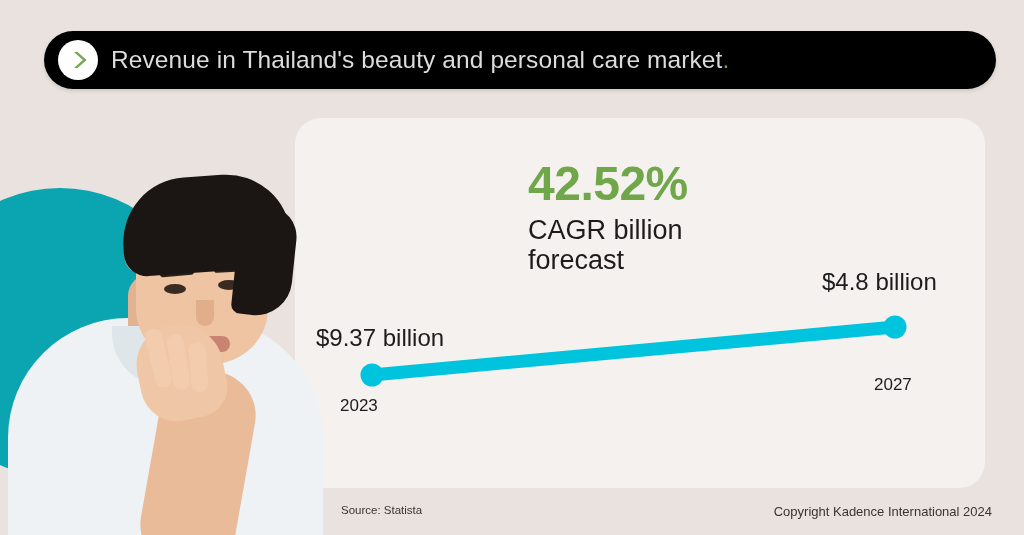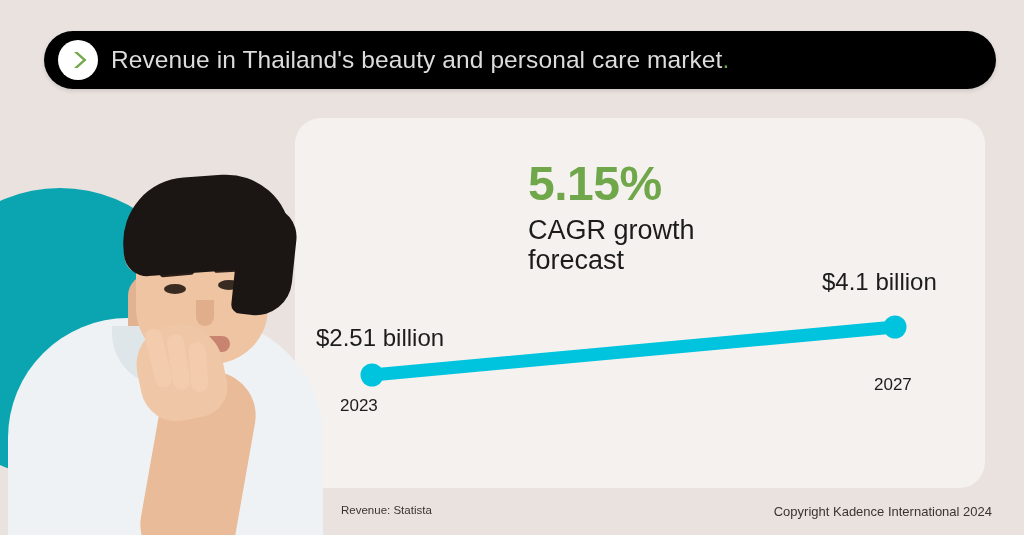--- a/index.html
+++ b/index.html
@@ -309,31 +309,31 @@
     <div class="p-hair"></div>
     <div class="p-hair2"></div>
     <div class="p-arm"></div>
     <div class="p-hand"></div>
     <div class="p-finger1"></div>
     <div class="p-finger2"></div>
     <div class="p-finger3"></div>
   </div>
 
   <div class="cagr">
-    <div class="cagr-pct">5.15%</div>
-    <div class="cagr-label">CAGR growth forecast</div>
+    <div class="cagr-pct">42.52%</div>
+    <div class="cagr-label">CAGR billion forecast</div>
   </div>
 
   <svg class="chart-svg" width="690" height="370">
     <line id="trend-line" x1="77" y1="257" x2="600" y2="209" stroke="#00c4de" stroke-width="13" stroke-linecap="round"></line>
     <circle id="point-0" cx="77" cy="257" r="11.5" fill="#00c4de"></circle>
     <circle id="point-1" cx="600" cy="209" r="11.5" fill="#00c4de"></circle>
   </svg>
 
-  <div class="value-label label-v0">$2.51 billion</div>
+  <div class="value-label label-v0">$9.37 billion</div>
   <div class="year-label label-y0">2023</div>
-  <div class="value-label label-v1">$4.1 billion</div>
+  <div class="value-label label-v1">$4.8 billion</div>
   <div class="year-label label-y1">2027</div>
 
-  <div class="source-text">Revenue: Statista</div>
+  <div class="source-text">Source: Statista</div>
   <div class="copyright-text">Copyright Kadence International 2024</div>
 
 </div>
 
 </body></html>

